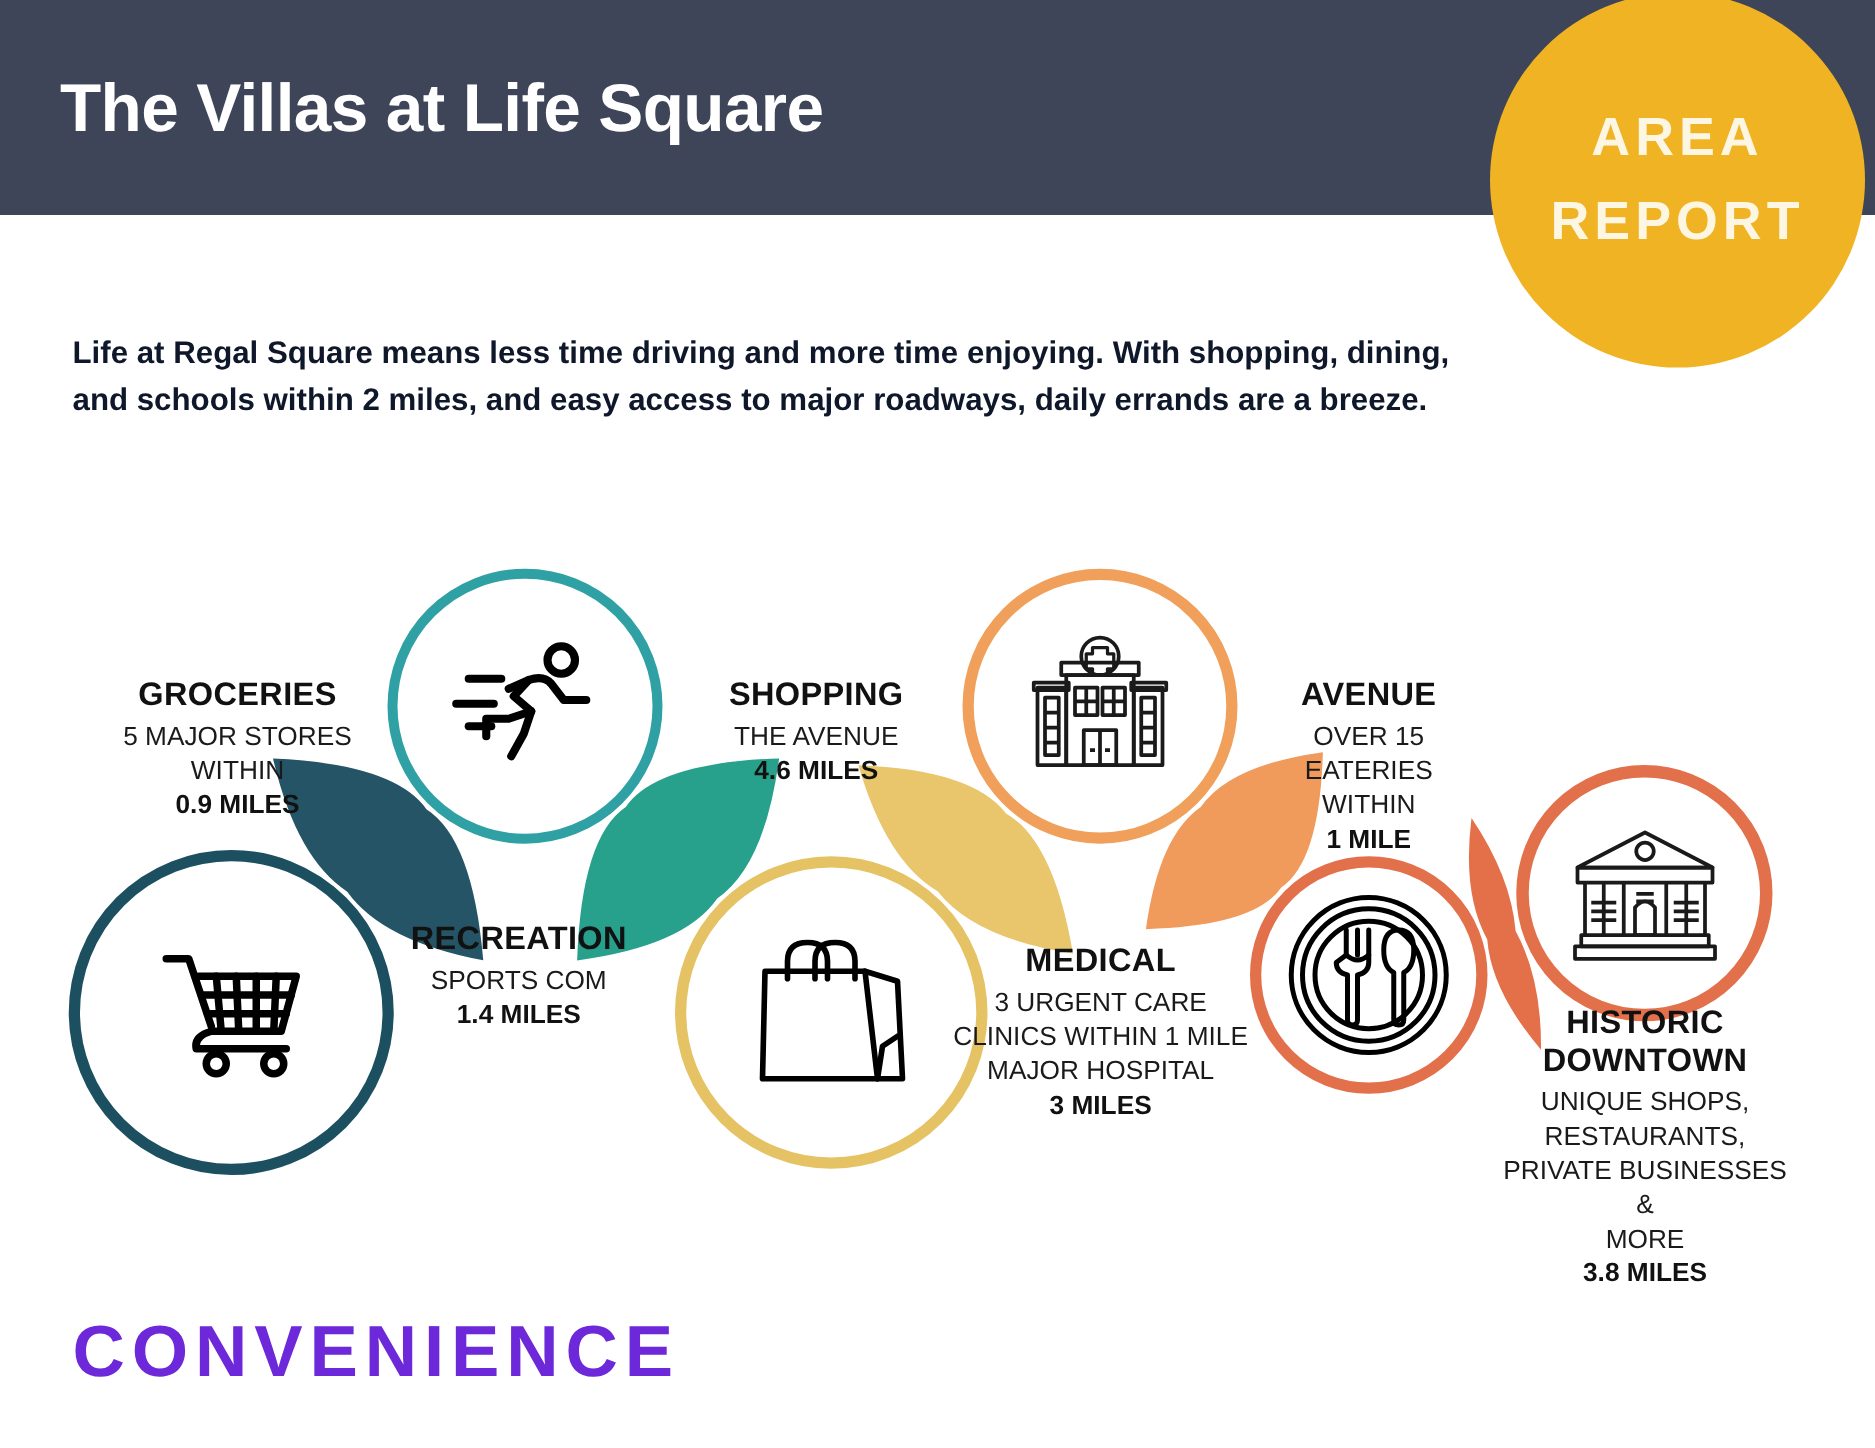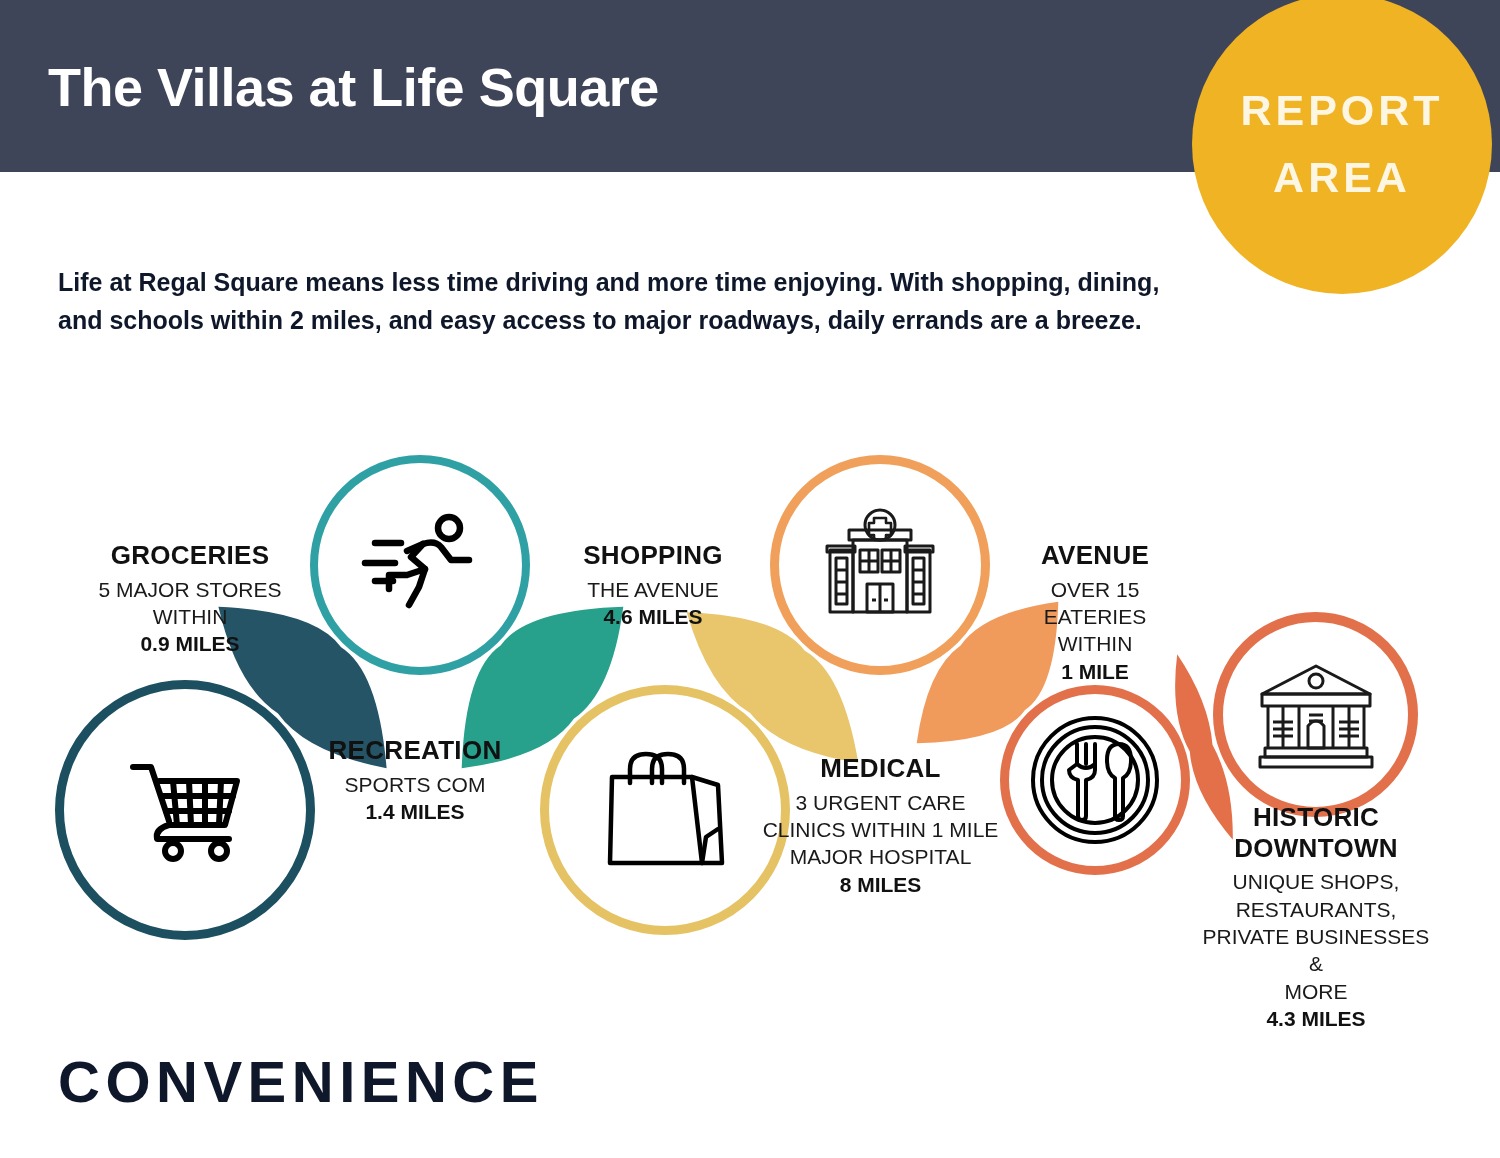--- a/index.html
+++ b/index.html
@@ -126,32 +126,32 @@
   }
 
   
   #footer-word {
     position: absolute;
     left: 58px;
     top: 1048px;
     font-size: 58px;
     font-weight: bold;
     letter-spacing: 5.5px;
-    color: #0f172a;
+    color: #6d28d9;
   }
 </style>
 </head>
 <body>
 
 <div id="header-bar"></div>
 <div id="page-title">The Villas at Life Square</div>
 
 <div id="area-report-badge">
+  <span class="badge-line">AREA</span>
   <span class="badge-line">REPORT</span>
-  <span class="badge-line">AREA</span>
 </div>
 
 <p id="intro-paragraph">Life at Regal Square means less time driving and more time enjoying. With shopping, dining, and schools within 2 miles, and easy access to major roadways, daily errands are a breeze.</p>
 
 <div id="diagram">
 
   <svg id="ribbon-layer" viewBox="0 0 1500 600">
 
     <g>
       <path id="conn-0" d="M 277.8 293.3 Q 306.2 332.9 386.6 348.2 Q 378.3 251.1 341.1 227.3 Q 315.7 191.1 218.4 186.8 Q 237.0 266.5 277.8 293.3 Z" fill="#245466"></path>
@@ -299,30 +299,30 @@
 
   <div class="node-label" style="left:553px; top:120px; width:200px;">
     <div class="lbl-title">SHOPPING</div>
     <div class="lbl-sub">THE AVENUE</div>
     <div class="lbl-dist">4.6 MILES</div>
   </div>
 
   <div class="node-label" style="left:758px; top:310px; width:245px;margin-top:23px;">
     <div class="lbl-title">MEDICAL</div>
     <div class="lbl-sub">3 URGENT CARE<br>CLINICS WITHIN 1 MILE<br>MAJOR HOSPITAL</div>
-    <div class="lbl-dist">8 MILES</div>
+    <div class="lbl-dist">3 MILES</div>
   </div>
 
   <div class="node-label" style="left:1000px; top:120px; width:190px;">
     <div class="lbl-title">AVENUE</div>
     <div class="lbl-sub">OVER 15 EATERIES<br>WITHIN</div>
     <div class="lbl-dist">1 MILE</div>
   </div>
 
   <div class="node-label" style="left:1196px; top:382px; width:240px;">
     <div class="lbl-title wrap">HISTORIC<br>DOWNTOWN</div>
     <div class="lbl-sub">UNIQUE SHOPS,<br>RESTAURANTS,<br>PRIVATE BUSINESSES &amp;<br>MORE</div>
-    <div class="lbl-dist">4.3 MILES</div>
+    <div class="lbl-dist">3.8 MILES</div>
   </div>
 
 </div>
 
 <div id="footer-word">CONVENIENCE</div>
 
 </body></html>

